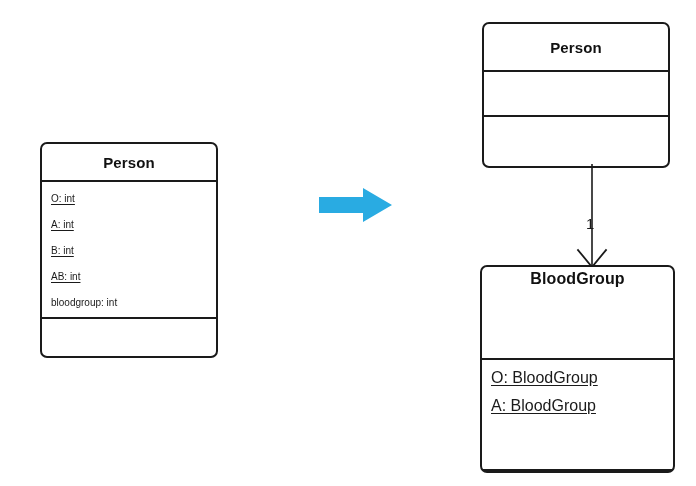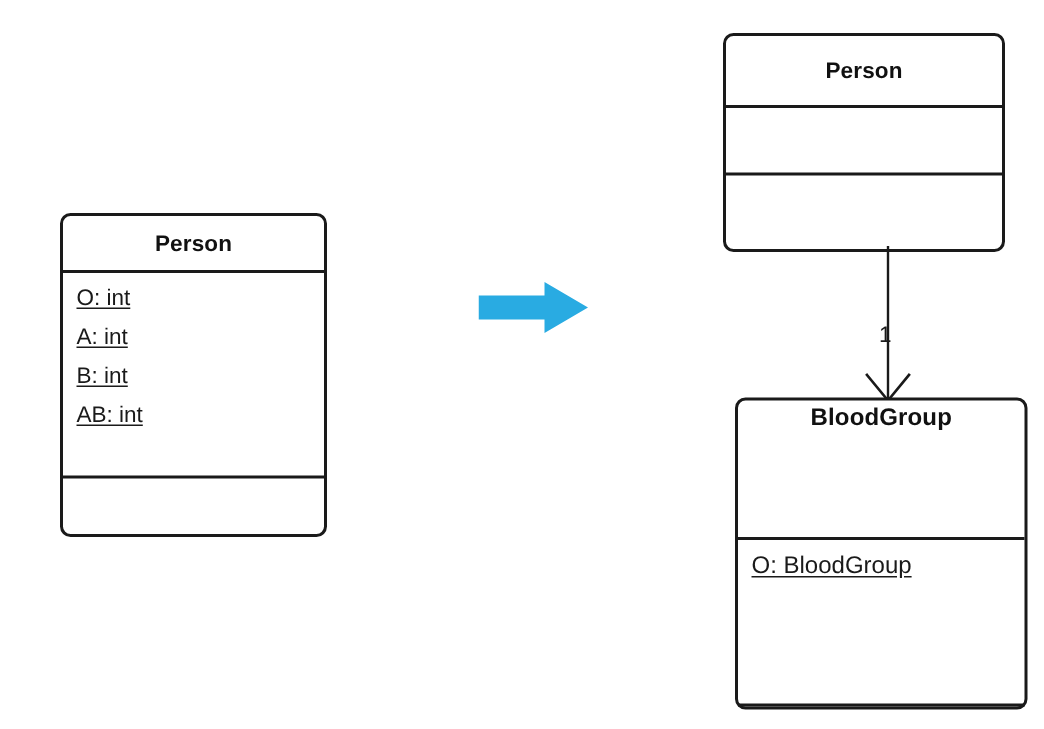--- a/index.html
+++ b/index.html
@@ -70,21 +70,21 @@
     top: 142px;
     width: 178px;
     height: 216px;
   }
   #box-person-left .uml-title {
     height: 36px;
     font-size: 15px;
   }
   #box-person-left .uml-members {
     height: 137px;
-    font-size: 15px;
+    font-size: 10px;
     line-height: 26px;
   }
   #box-person-left .uml-empty {
     flex: 1 1 auto;
   }
 
   
   #transform-arrow {
     position: absolute;
     left: 319px;
@@ -105,21 +105,21 @@
     font-size: 15px;
   }
   #box-person-right .uml-empty-1 {
     height: 45px;
   }
   #box-person-right .uml-empty-2 {
     flex: 1 1 auto;
   }
 
   #box-bloodgroup {
-    left: 490px;
+    left: 480px;
     top: 265px;
     width: 195px;
     height: 208px;
     gap: 38px;
   }
   #box-bloodgroup .uml-title {
     height: 43px;
     font-size: 16px;
   }
   #box-bloodgroup .uml-members {
@@ -156,20 +156,21 @@
 
   <div class="uml-class" id="box-person-left">
 
     <div class="uml-compartment uml-title">Person</div>
 
     <div class="uml-compartment uml-members">
       <div class="uml-member static">O: int</div>
       <div class="uml-member static">A: int</div>
       <div class="uml-member static">B: int</div>
       <div class="uml-member static">AB: int</div>
+      <div class="uml-member">bloodgroup: int</div>
     </div>
 
     <div class="uml-compartment uml-empty"></div>
   </div>
 
   <div id="transform-arrow">
     <svg width="74" height="34" viewBox="0 0 74 34" aria-hidden="true">
       <polygon points="0,9 44,9 44,0 73,17 44,34 44,25 0,25" fill="#29abe2"></polygon>
     </svg>
   </div>
@@ -190,18 +191,19 @@
     </svg>
   </div>
   <div id="assoc-multiplicity">1</div>
 
   <div class="uml-class" id="box-bloodgroup">
 
     <div class="uml-compartment uml-title">BloodGroup</div>
 
     <div class="uml-compartment uml-members">
       <div class="uml-member static">O: BloodGroup</div>
+      <div class="uml-member static">A: BloodGroup</div>
     </div>
 
     <div class="uml-compartment uml-empty"></div>
   </div>
 
 </div>
 
 </body></html>

